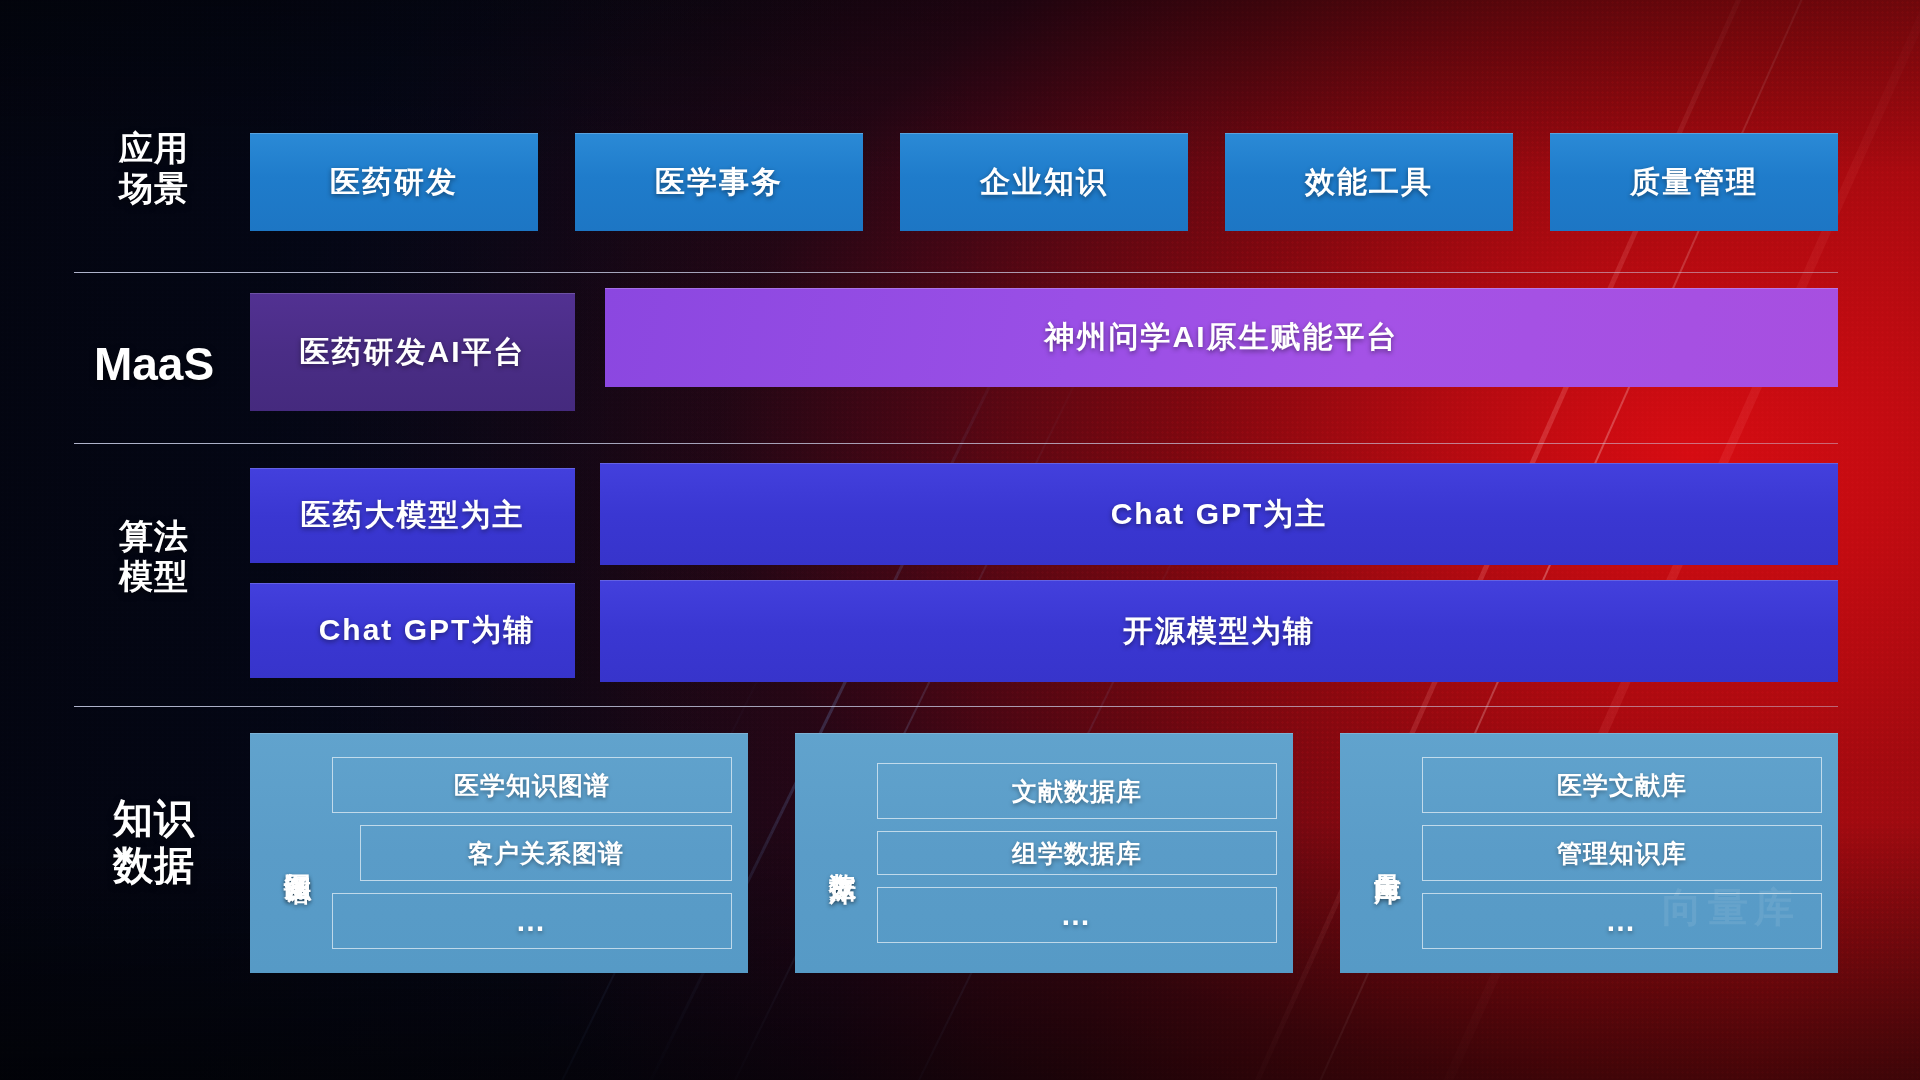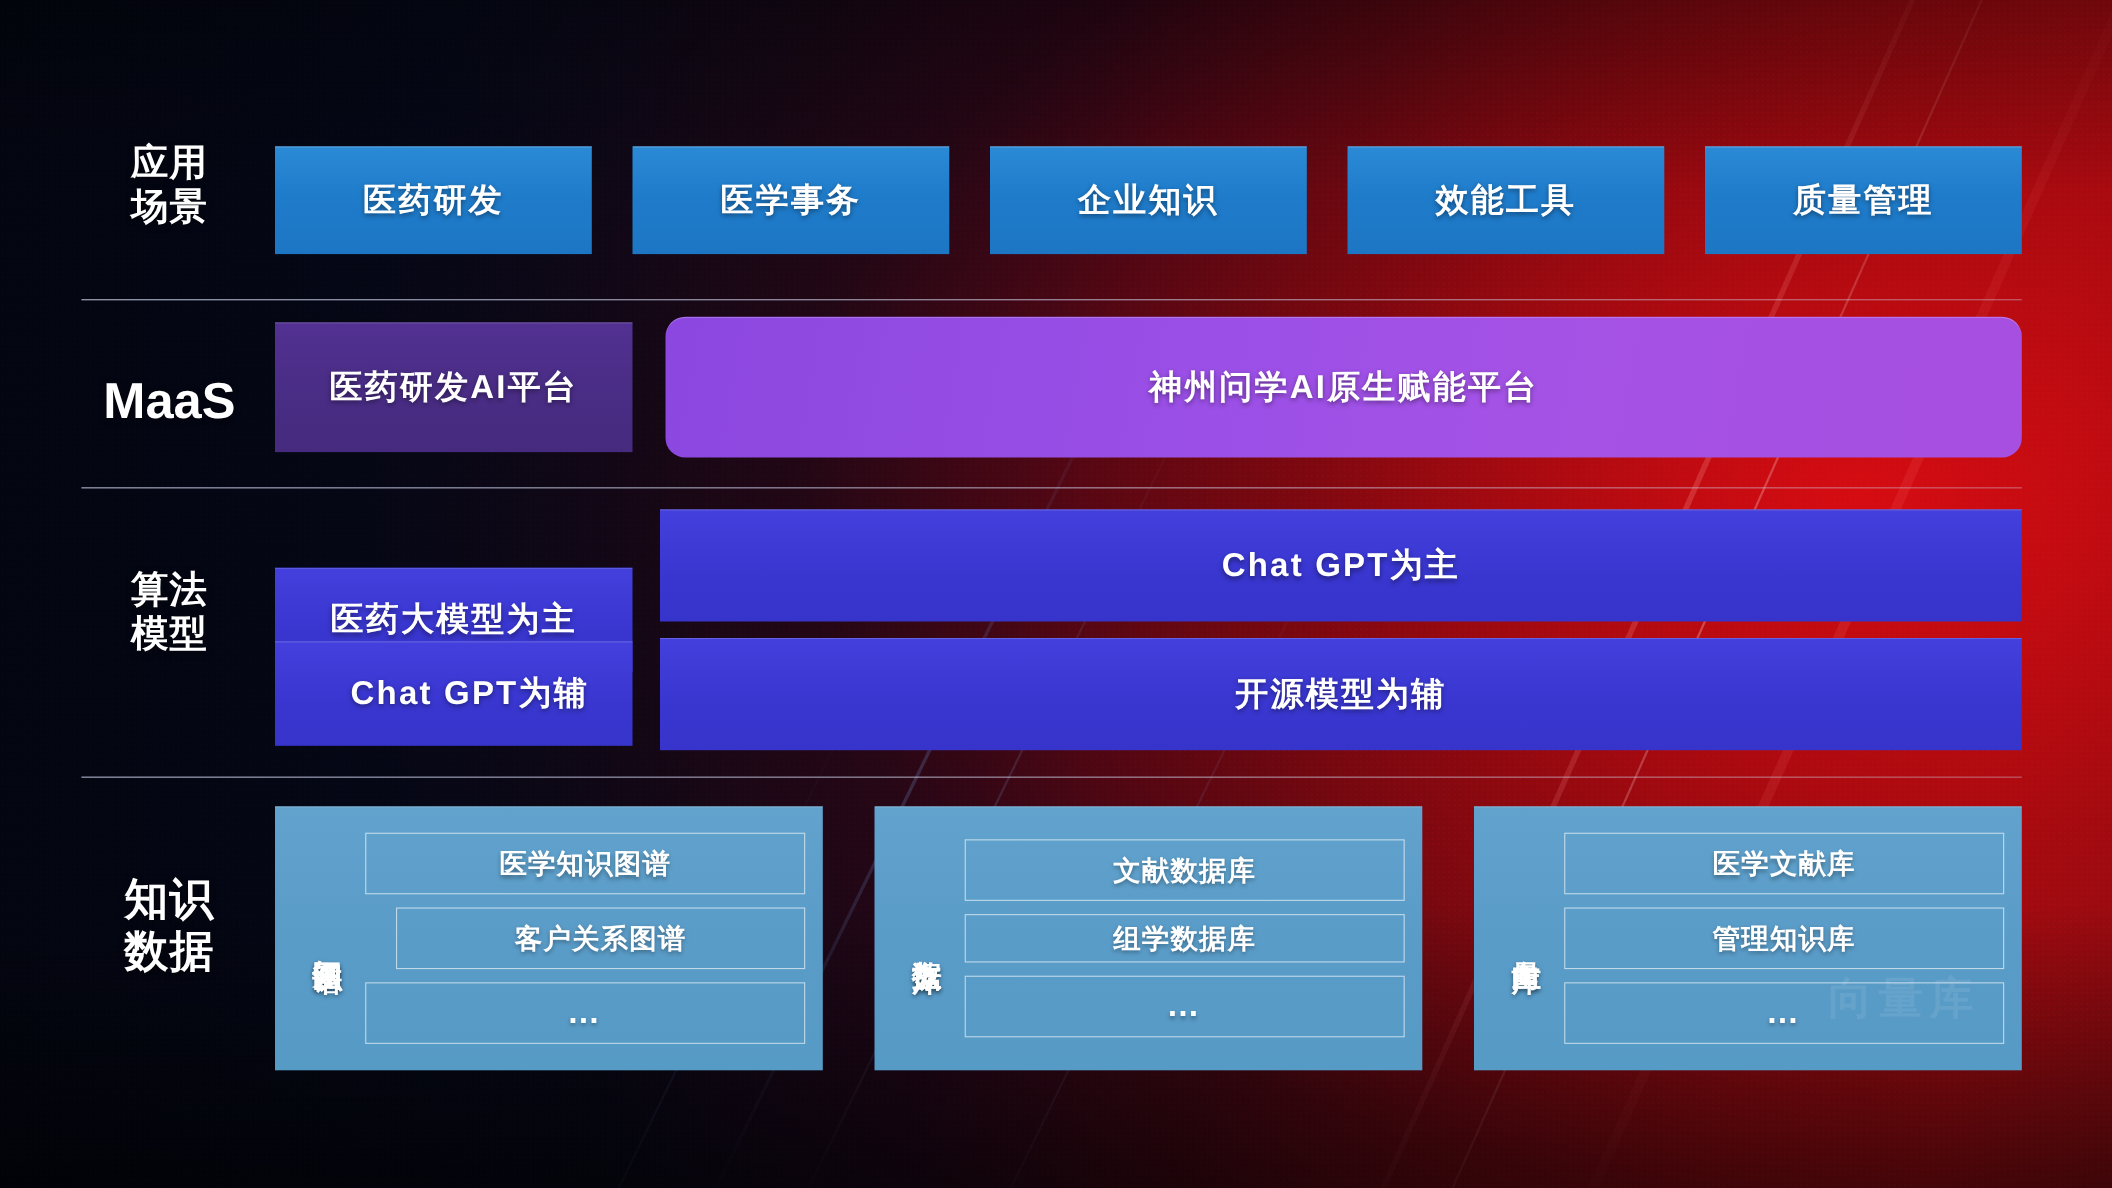--- a/index.html
+++ b/index.html
@@ -155,30 +155,30 @@
     <span>质量管理</span>
   </div>
 
   <div class="divider" style="left:74px; top:272px; width:1764px;"></div>
 
   <div class="row-label" style="left:74px; top:337px; width:160px; font-size:46px; letter-spacing:0;">MaaS</div>
 
   <div class="box maas-dark" style="left:250px; top:293px; width:325px; height:118px;">
     <span>医药研发AI平台</span>
   </div>
-  <div class="box maas-bright" style="left:605px; top:288px; width:1233px; height:128px;border-radius:18px;">
+  <div class="box maas-bright" style="left:605px; top:288px; width:1233px; height:99px;">
     <span>神州问学AI原生赋能平台</span>
   </div>
 
   <div class="divider" style="left:74px; top:443px; width:1764px;"></div>
 
   <div class="row-label" style="left:74px; top:516px; width:160px; font-size:34px;">算法
 模型</div>
 
-  <div class="box algo-box" style="left:250px; top:468px; width:325px; height:95px;margin-top:48px;">
+  <div class="box algo-box" style="left:250px; top:468px; width:325px; height:95px;">
     <span>医药大模型为主</span>
   </div>
   <div class="box algo-box" style="left:250px; top:583px; width:325px; height:95px;padding-left:29px;">
     <span>Chat GPT为辅</span>
   </div>
 
   <div class="box algo-box" style="left:600px; top:463px; width:1238px; height:102px;">
     <span>Chat GPT为主</span>
   </div>
   <div class="box algo-box" style="left:600px; top:580px; width:1238px; height:102px;">

